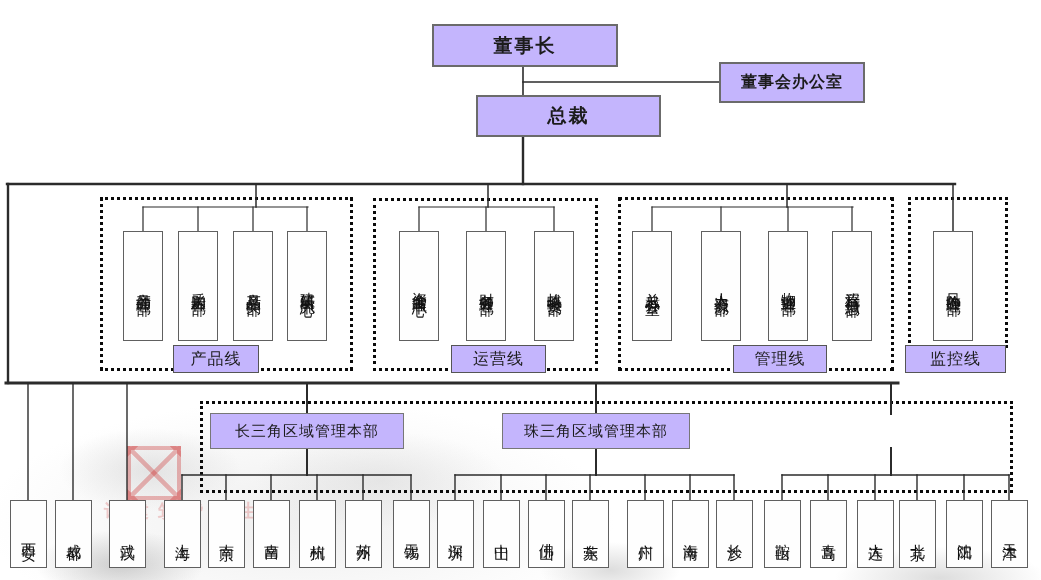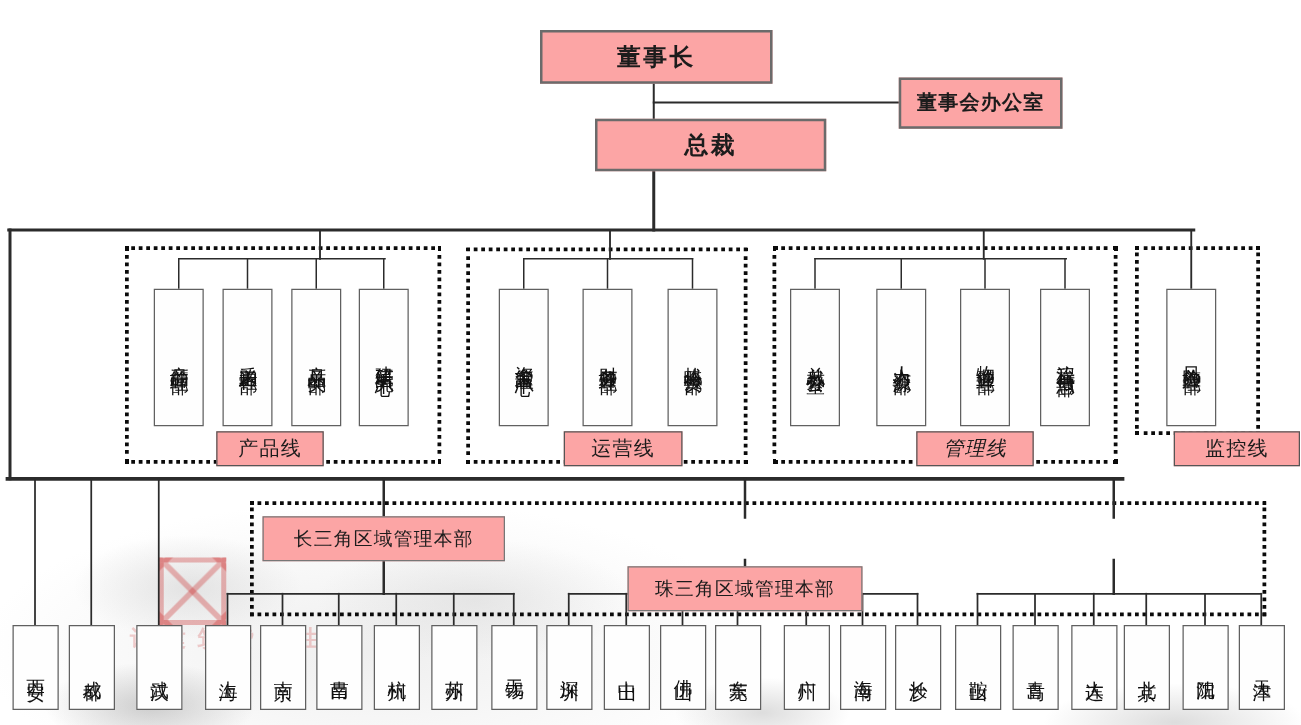--- a/index.html
+++ b/index.html
@@ -29,21 +29,21 @@
   #wm-logo-text{position:absolute;left:188px;top:452px;z-index:0;
     font-size:44px;font-weight:bold;font-style:italic;letter-spacing:10px;
     color:rgba(204,42,42,.20);}
   #wm-slogan{position:absolute;left:104px;top:499px;z-index:0;
     font-size:18px;letter-spacing:9px;color:rgba(204,42,42,.22);font-weight:bold;}
   
   #connectors{position:absolute;left:0;top:0;z-index:2;pointer-events:none;}
   
   .dotted-frame{position:absolute;border:3px dotted #0a0a0a;z-index:1;background:transparent;}
   
-  .node{position:absolute;background:#fca5a5;border:2px solid #6b6b6b;z-index:3;
+  .node{position:absolute;background:#c4b5fd;border:2px solid #6b6b6b;z-index:3;
     display:flex;align-items:center;justify-content:center;box-sizing:border-box;}
   .big{font-size:19px;font-weight:bold;letter-spacing:2px;}
   .mid{font-size:16px;font-weight:bold;letter-spacing:1px;}
   .hq{font-size:15px;letter-spacing:1px;border-width:1.5px;border-color:#777;}
   .line-label{font-size:16px;letter-spacing:1px;border-width:1.5px;border-color:#555;}
   .vnode{border-width:1.5px;border-color:#606060;background:#fefefe;}
   .vtext{writing-mode:vertical-rl;text-orientation:upright;letter-spacing:2px;
     font-size:15px;line-height:1;color:#111;}
   .city .vtext{font-size:15px;letter-spacing:2px;}
 </style>
@@ -114,30 +114,30 @@
       <line x1="127" y1="383" x2="127" y2="501" stroke="#2b2b2b" stroke-width="1.4" stroke-linecap="square"></line>
     </svg>
 
   <div class="dotted-frame" style="left:100px;top:197px;width:247px;height:168px;"></div>
   <div class="dotted-frame" style="left:373px;top:198px;width:219px;height:167px;"></div>
   <div class="dotted-frame" style="left:618px;top:197px;width:270px;height:168px;"></div>
   <div class="dotted-frame" style="left:908px;top:197px;width:94px;height:145px;"></div>
   <div class="dotted-frame" style="left:200px;top:401px;width:807px;height:86px;"></div>
 
   <div class="node big" style="left:432px;top:24px;width:186px;height:43px;">董事长</div>
-  <div class="node mid" style="left:719px;top:62px;width:131px;height:41px;">董事会办公室</div>
+  <div class="node mid" style="left:719px;top:62px;width:146px;height:41px;">董事会办公室</div>
   <div class="node big" style="left:432px;top:95px;width:185px;height:42px;margin-left:44px;">总裁</div>
 
   <div class="node line-label" style="left:173px;top:345px;width:86px;height:28px;">产品线</div>
   <div class="node line-label" style="left:451px;top:345px;width:95px;height:28px;">运营线</div>
-  <div class="node line-label" style="left:733px;top:345px;width:94px;height:28px;font-style:italic;">管理线</div>
-  <div class="node line-label" style="left:939px;top:345px;width:101px;height:28px;">监控线</div>
+  <div class="node line-label" style="left:733px;top:345px;width:94px;height:28px;">管理线</div>
+  <div class="node line-label" style="left:905px;top:345px;width:101px;height:28px;">监控线</div>
 
   <div class="node hq" style="left:210px;top:413px;width:194px;height:36px;">长三角区域管理本部</div>
-  <div class="node hq" style="left:502px;top:413px;width:188px;height:36px;margin-top:40px;">珠三角区域管理本部</div>
+  <div class="node hq" style="left:502px;top:413px;width:188px;height:36px;">珠三角区域管理本部</div>
 
   <div id="generated">
       <div class="node vnode " style="left: 123px; top: 231px; width: 40px; height: 110px;">
         <span class="vtext">产品管理部</span>
       </div>
       <div class="node vnode " style="left: 178px; top: 231px; width: 40px; height: 110px;">
         <span class="vtext">采购工程部</span>
       </div>
       <div class="node vnode " style="left: 233px; top: 231px; width: 40px; height: 110px;">
         <span class="vtext">产品品类部</span>

